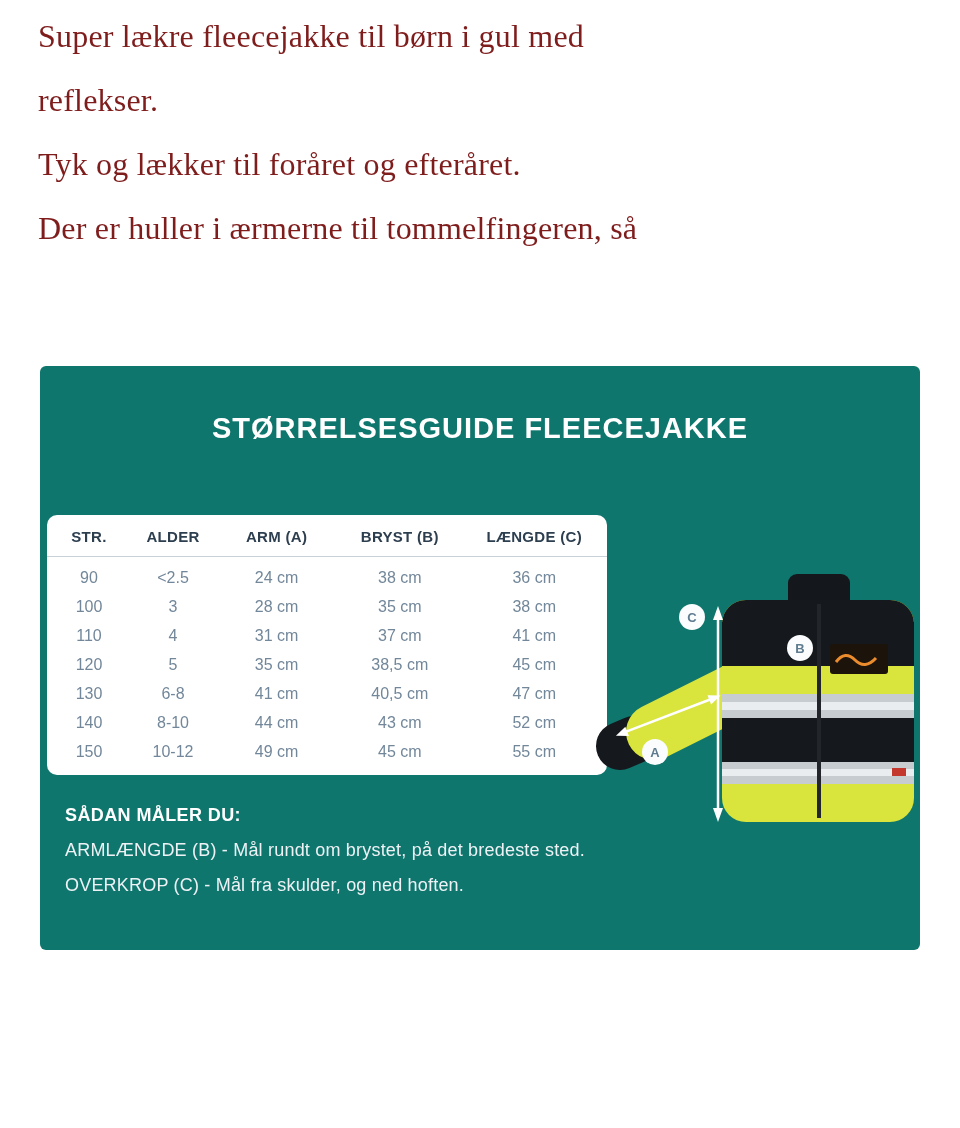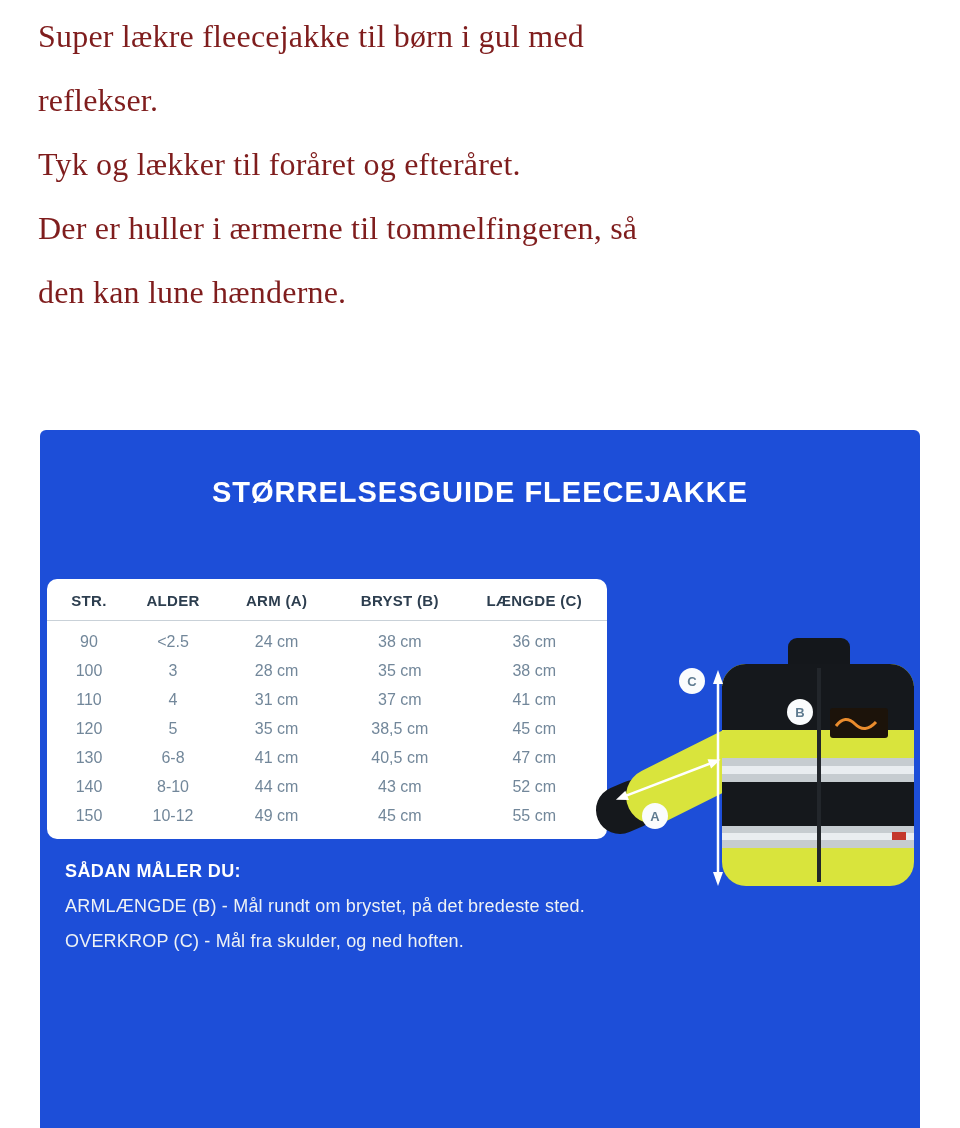--- a/index.html
+++ b/index.html
@@ -25,22 +25,22 @@
     color: #7f1d1d;
     letter-spacing: 0.2px;
   }
   .description p { margin: 0; white-space: nowrap; }
 
   
   .size-card {
     position: relative;
     margin: 106px 40px 0 40px;
     width: 880px;
-    height: 716px;
-    background: #1d4ed8;
+    height: 584px;
+    background: #0f766e;
     border-radius: 6px;
     overflow: hidden;
   }
   .size-card h2 {
     margin: 0;
     padding-top: 46px;
     text-align: center;
     color: #ffffff;
     font-size: 29px;
     font-weight: 700;
@@ -67,21 +67,21 @@
     border-bottom: 1px solid #c9d1d8;
   }
   tbody td {
     padding: 5.5px 0;
     font-size: 16px;
     color: #72879a;
     text-align: center;
   }
   tbody tr:first-child td { padding-top: 12px; }
 
-  .measure { margin: 22px 0 0 25px; }
+  .measure { margin: 30px 0 0 25px; }
   .measure-heading {
     font-size: 18px;
     font-weight: 700;
     letter-spacing: 0.4px;
     color: #ffffff;
   }
   .measure p {
     margin: 14px 0 0;
     font-size: 18px;
     letter-spacing: 0.2px;
@@ -100,21 +100,20 @@
 </head>
 <body>
 
 <div class="page">
 
   <div class="description">
     <p>Super lækre fleecejakke til børn i gul med</p>
     <p>reflekser.</p>
     <p>Tyk og lækker til foråret og efteråret.</p>
     <p>Der er huller i ærmerne til tommelfingeren, så</p>
-    <p>den kan lune hænderne.</p>
   </div>
 
   <div class="size-card">
 
     <h2>STØRRELSESGUIDE FLEECEJAKKE</h2>
 
     <div class="table-wrap">
       <table>
         <colgroup>
             <col class="c0">

